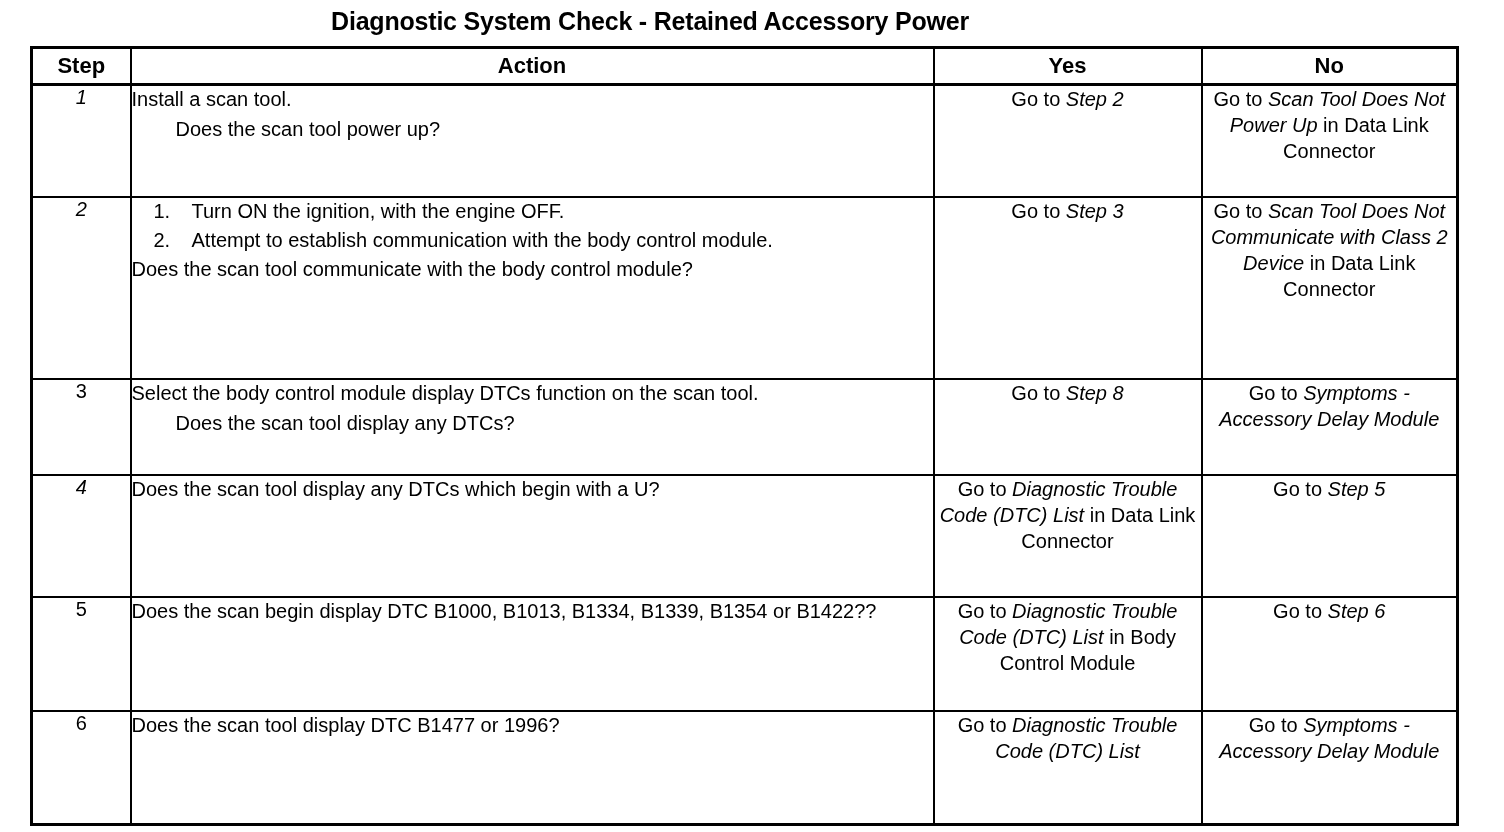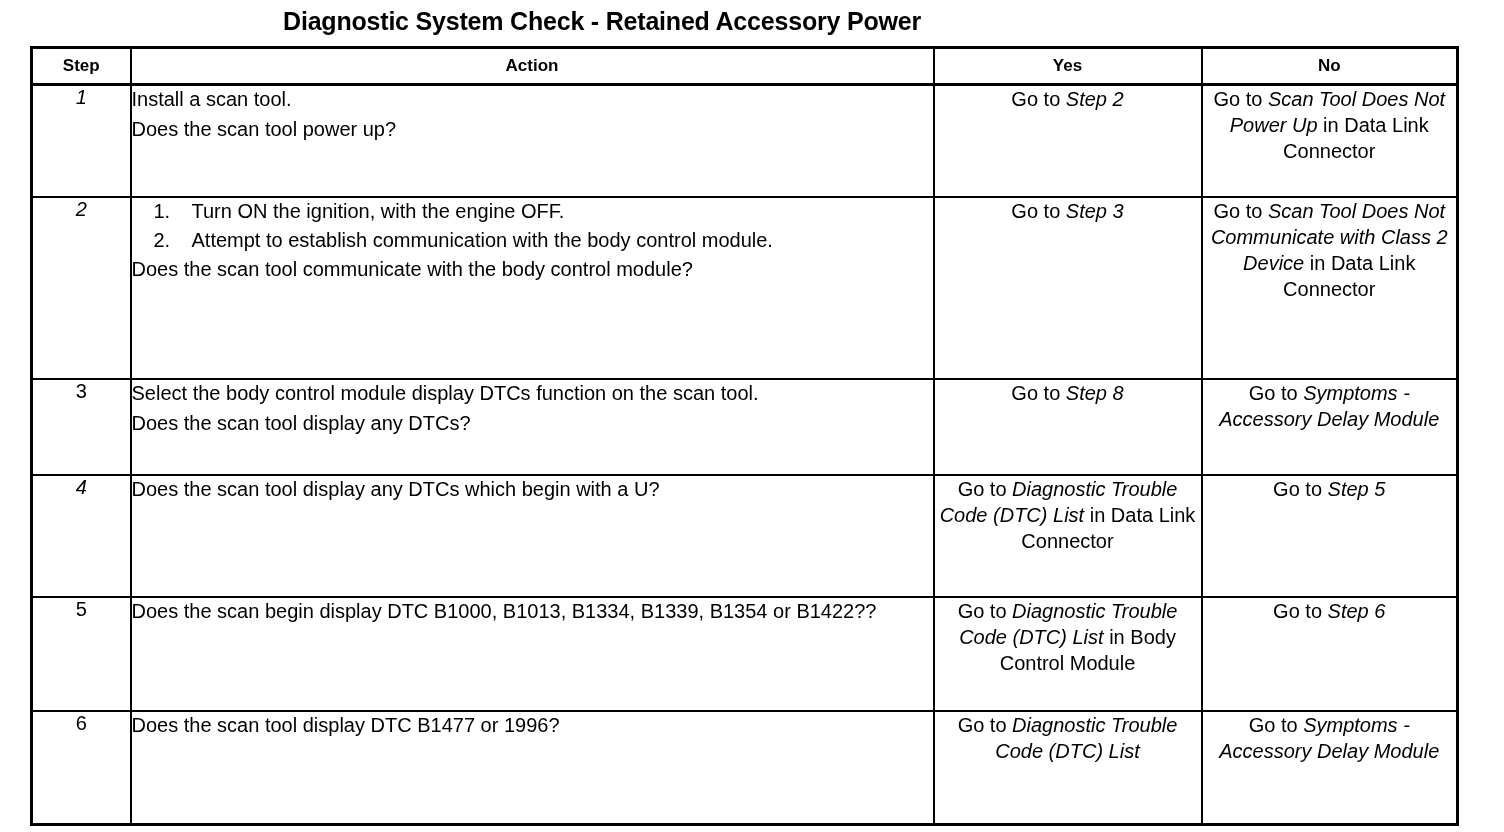--- a/index.html
+++ b/index.html
@@ -23,20 +23,21 @@
   .doc-title {
     position: absolute;
     top: 6px;
     left: 0;
     width: 1204px;
     text-align: center;
     font-size: 25px;
     font-weight: bold;
     letter-spacing: -0.2px;
     line-height: 30px;
+    padding-left: 48px;
   }
   .table-wrap {
     position: absolute;
     top: 46px;
     left: 30px;
     width: 1426px;
   }
   table.diag {
     border-collapse: collapse;
     table-layout: fixed;
@@ -50,21 +51,21 @@
 
   table.diag th,
   table.diag td {
     border: 2px solid #000;
     padding: 0;
     vertical-align: top;
   }
   table.diag thead th {
     border-bottom-width: 3px;
     text-align: center;
-    font-size: 17px;
+    font-size: 22px;
     font-weight: bold;
     height: 34px;
     line-height: 34px;
     padding: 0 4px;
   }
   .cell-step {
     text-align: center;
     vertical-align: middle;
     font-size: 20px;
   }
@@ -100,21 +101,21 @@
     line-height: 26px;
   }
   ol.steps li .marker {
     position: absolute;
     left: 22px;
     top: 0;
     width: 34px;
     text-align: left;
   }
   .act-line { display: block; }
-  .act-line + .act-line { margin-top: 4px; }
+  .act-line + .act-line { margin-top: 4px; padding-left: 44px; }
   .act-q { display: block; }
 </style>
 </head>
 <body>
 
 <div class="page">
 
   <div class="doc-title">Diagnostic System Check - Retained Accessory Power</div>
 
   <div class="table-wrap">

